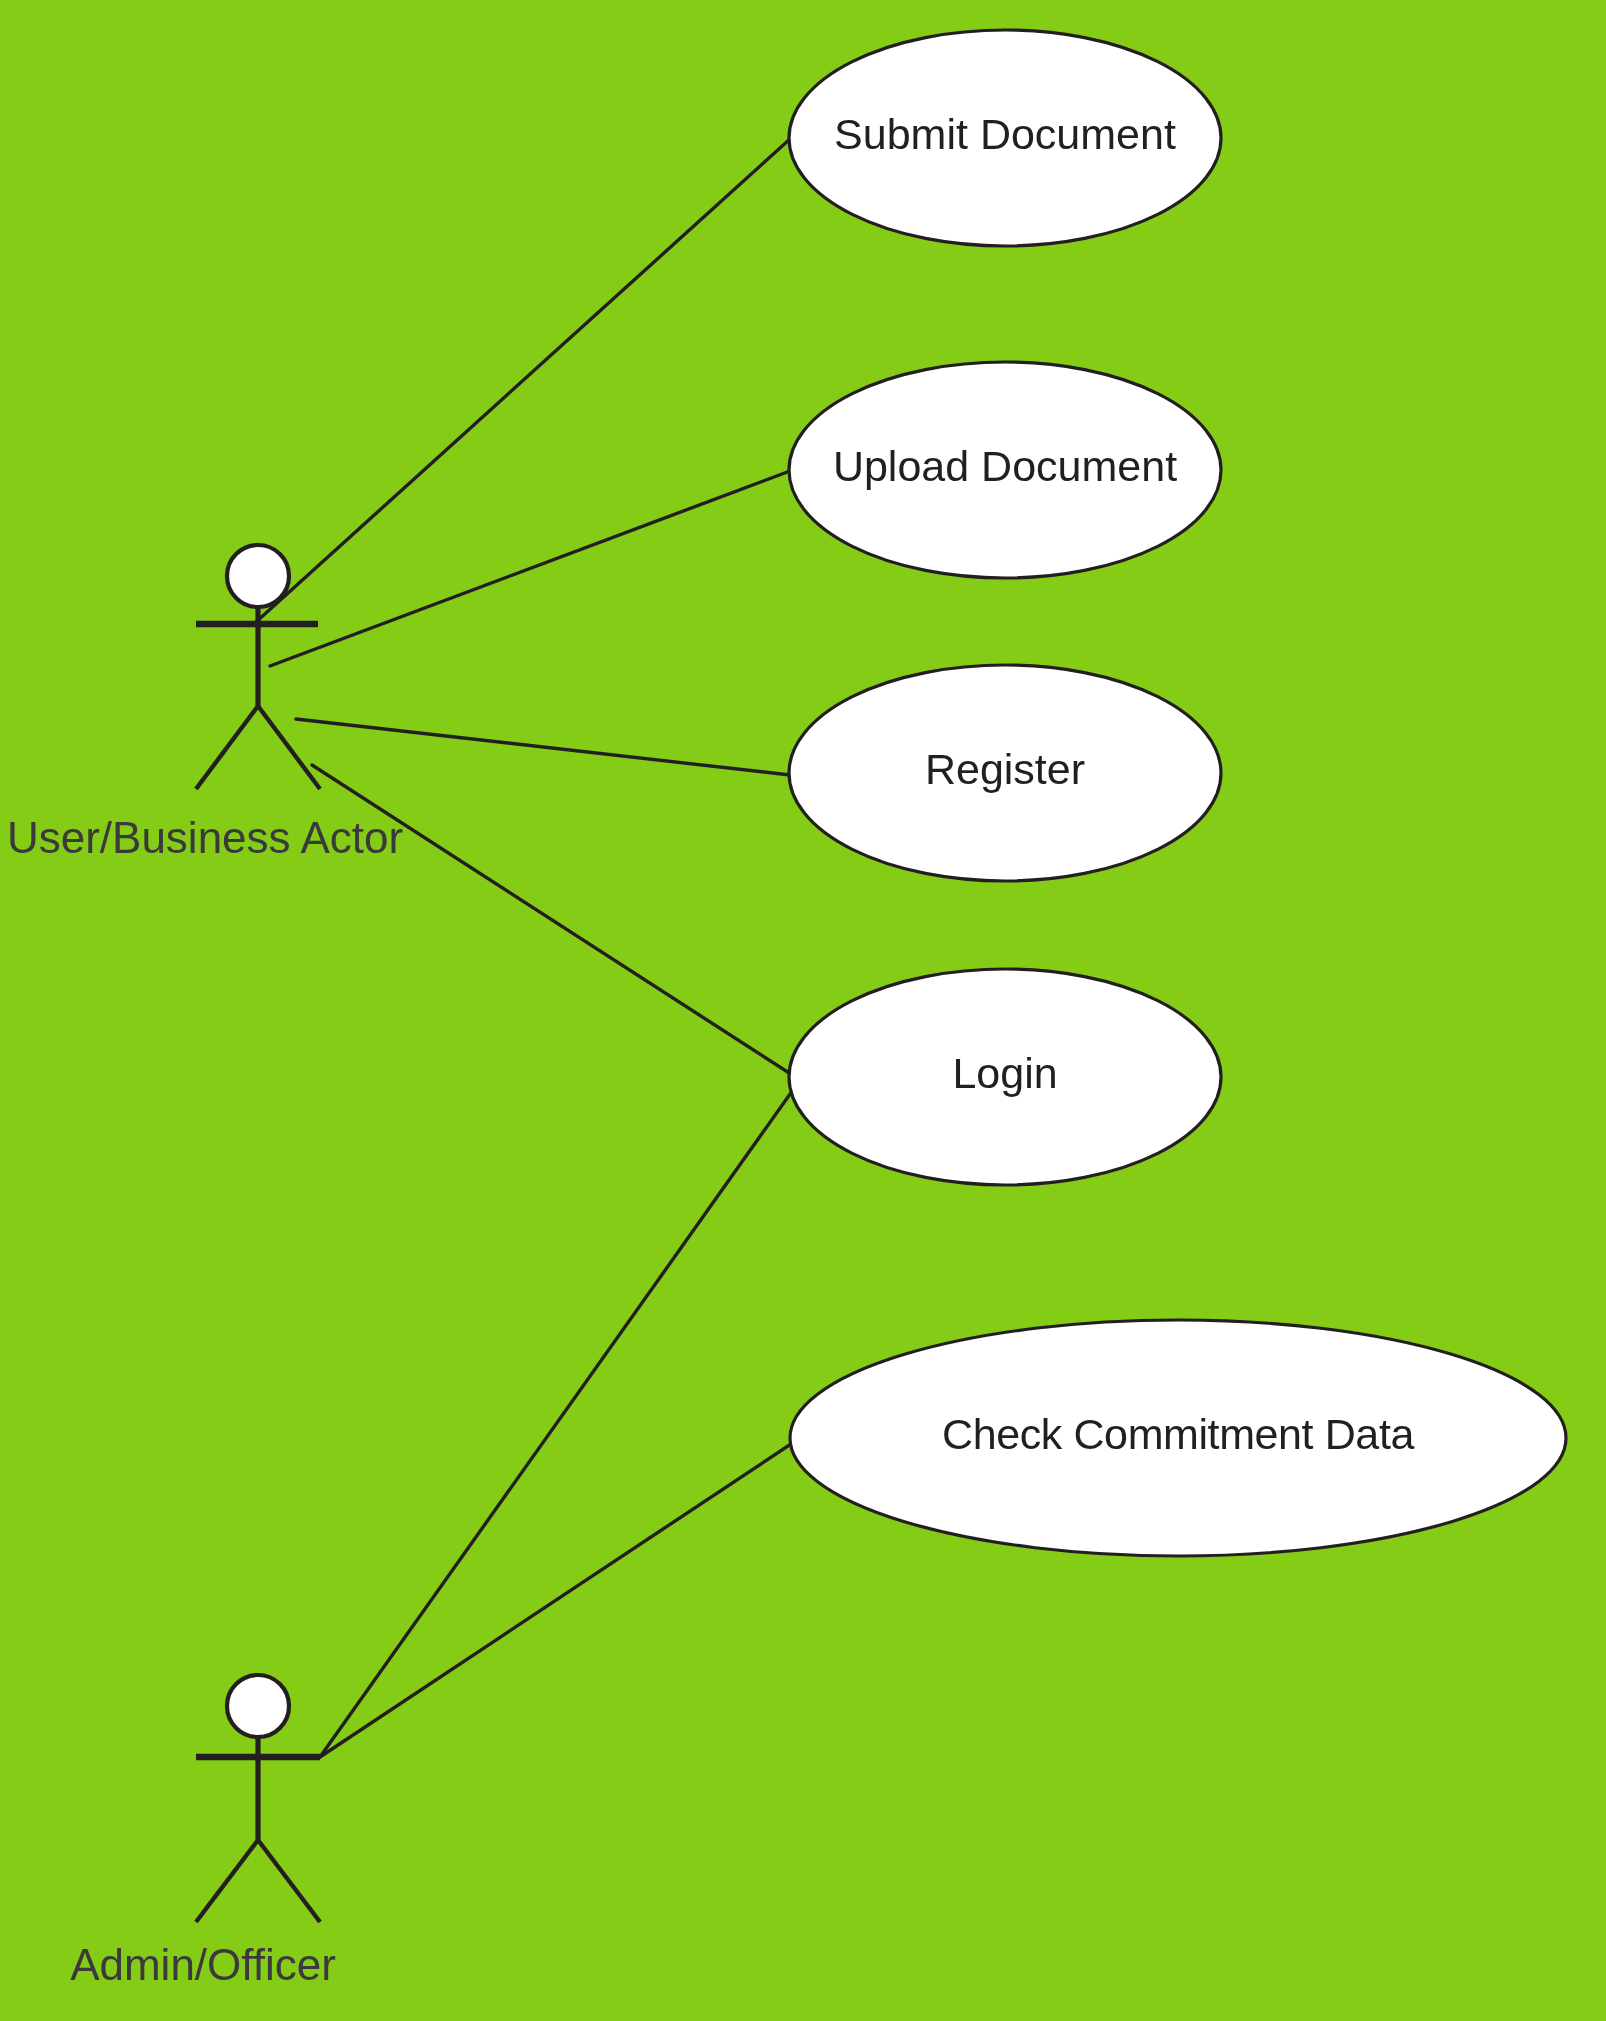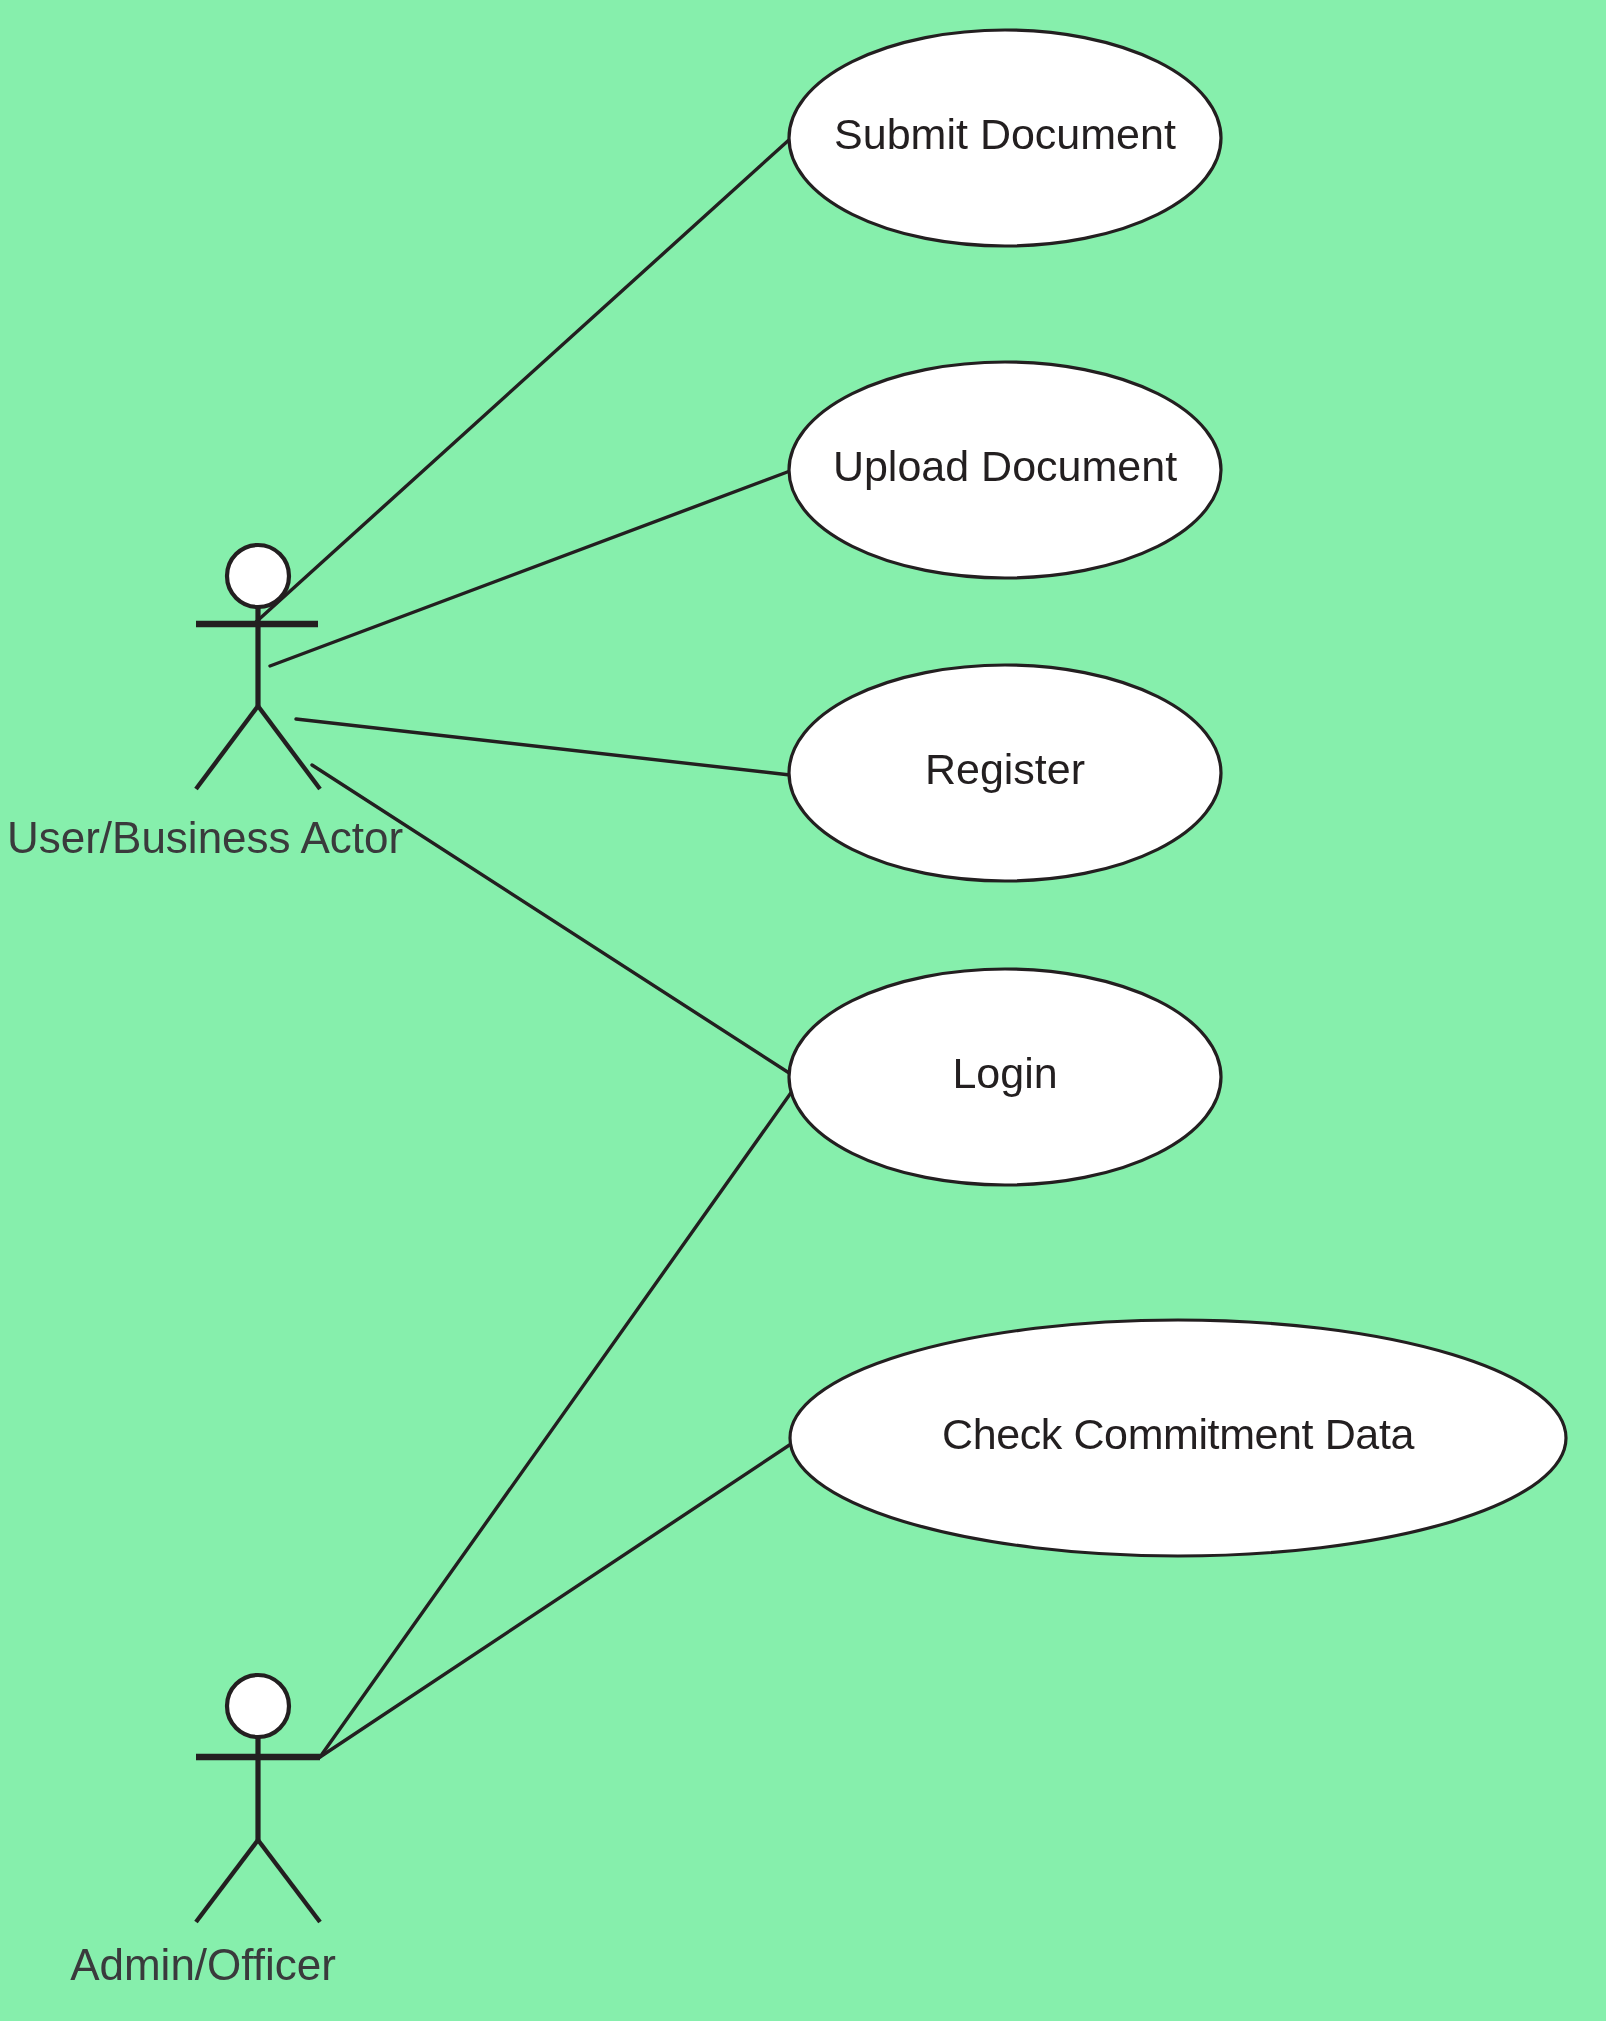--- a/index.html
+++ b/index.html
@@ -8,21 +8,21 @@
     padding: 0;
     background: #ffffff;
   }
   body {
     font-family: "Liberation Sans", sans-serif;
   }
   #diagram-root {
     position: relative;
     width: 1606px;
     height: 2021px;
-    background: #86efac;
+    background: #84cc16;
     overflow: hidden;
   }
   svg#uml-canvas {
     position: absolute;
     top: 0;
     left: 0;
     width: 1606px;
     height: 2021px;
     display: block;
   }

